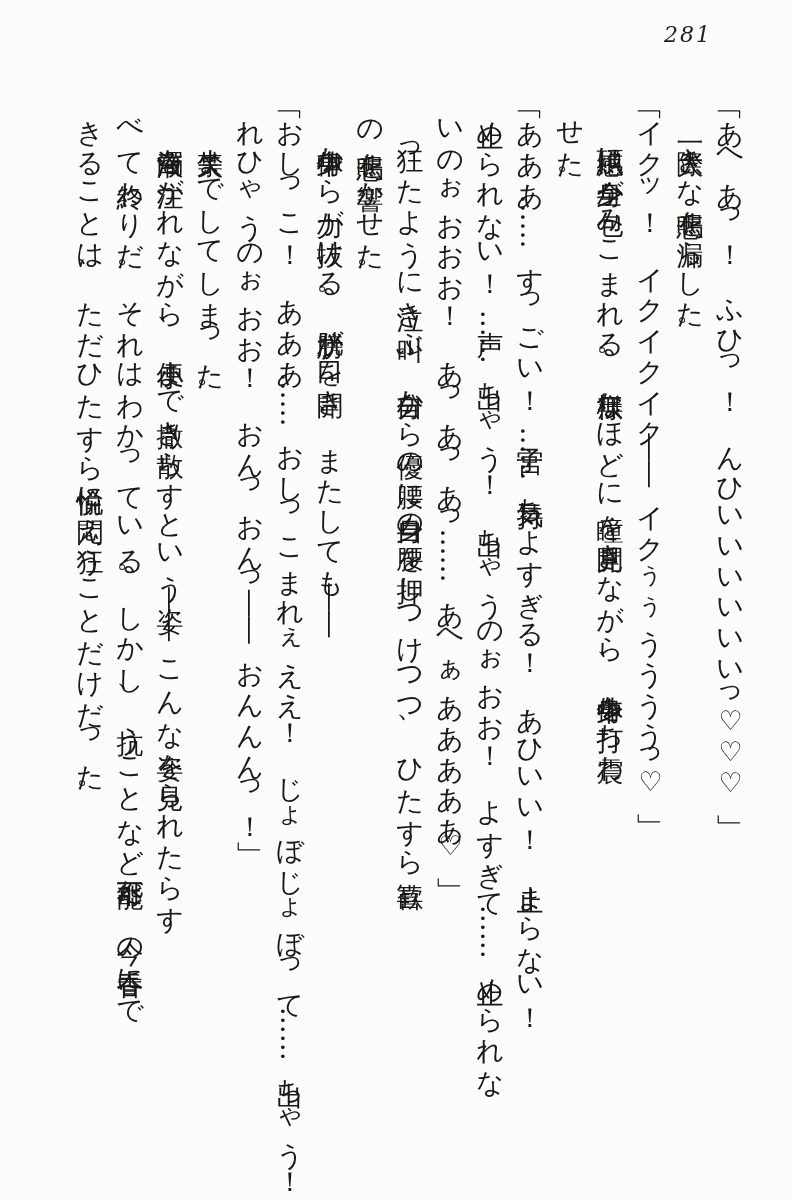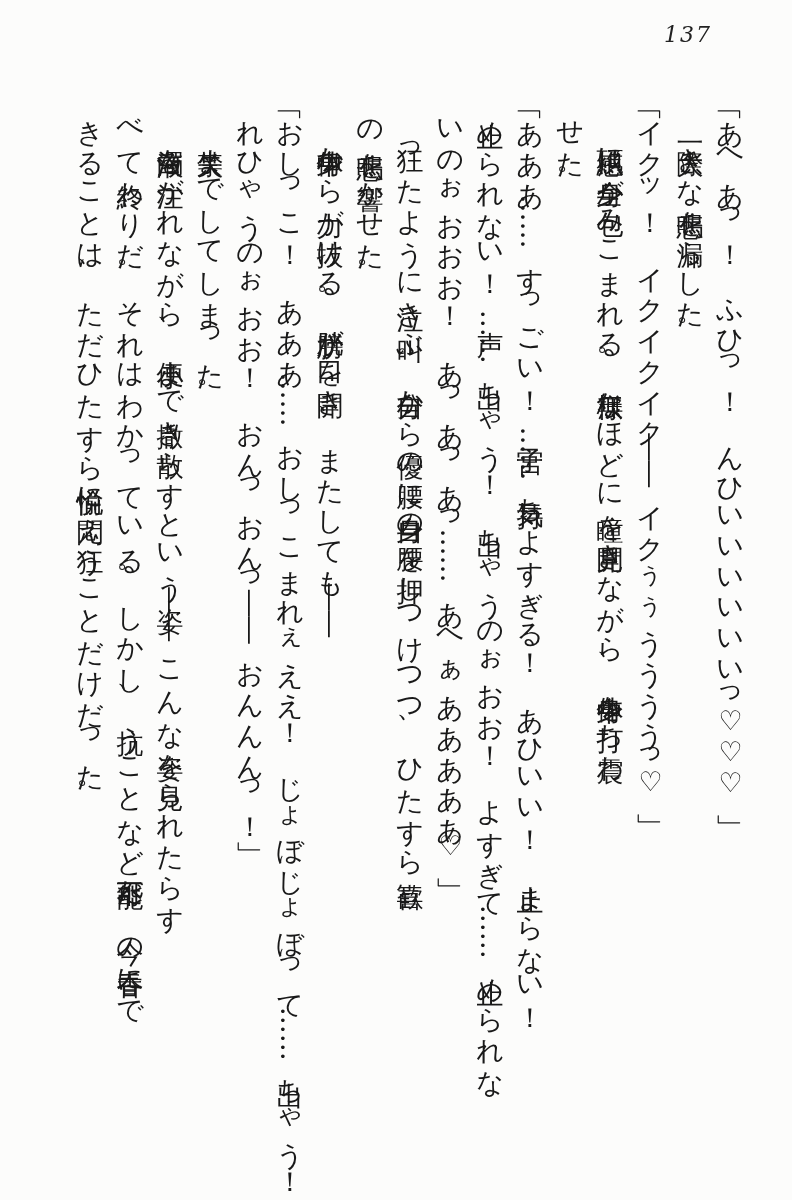--- a/index.html
+++ b/index.html
@@ -45,21 +45,21 @@
     white-space: nowrap;
   }
   .text-block p.indent {
     text-indent: 27px;
   }
 </style>
 </head>
 <body>
 
 <div class="page">
-  <div class="page-number">137</div>
+  <div class="page-number">281</div>
 
   <div class="text-block">
     <p>「あへあっ！　ふひっ！　んひいいいいいいっ♡♡♡」</p>
     <p class="indent">一際大きな悲鳴を漏らした。</p>
     <p>「イクッ！　イクイクイク――イクぅぅううううっ♡」</p>
     <p class="indent">絶頂感に全身が包みこまれる。無様なほどに瞳を見開きながら、身体中を打ち震わ</p>
     <p>せた。</p>
     <p>「あああ……すっごい！　子宮……気持ちよすぎる！　あひいい！　止まらない！</p>
     <p>止められない！　声……出ちゃう！　出ちゃうのぉおお！　よすぎて……止められな</p>
     <p>いのぉおおお！　あっあっあっ……あへぁあああああ♡」</p>

